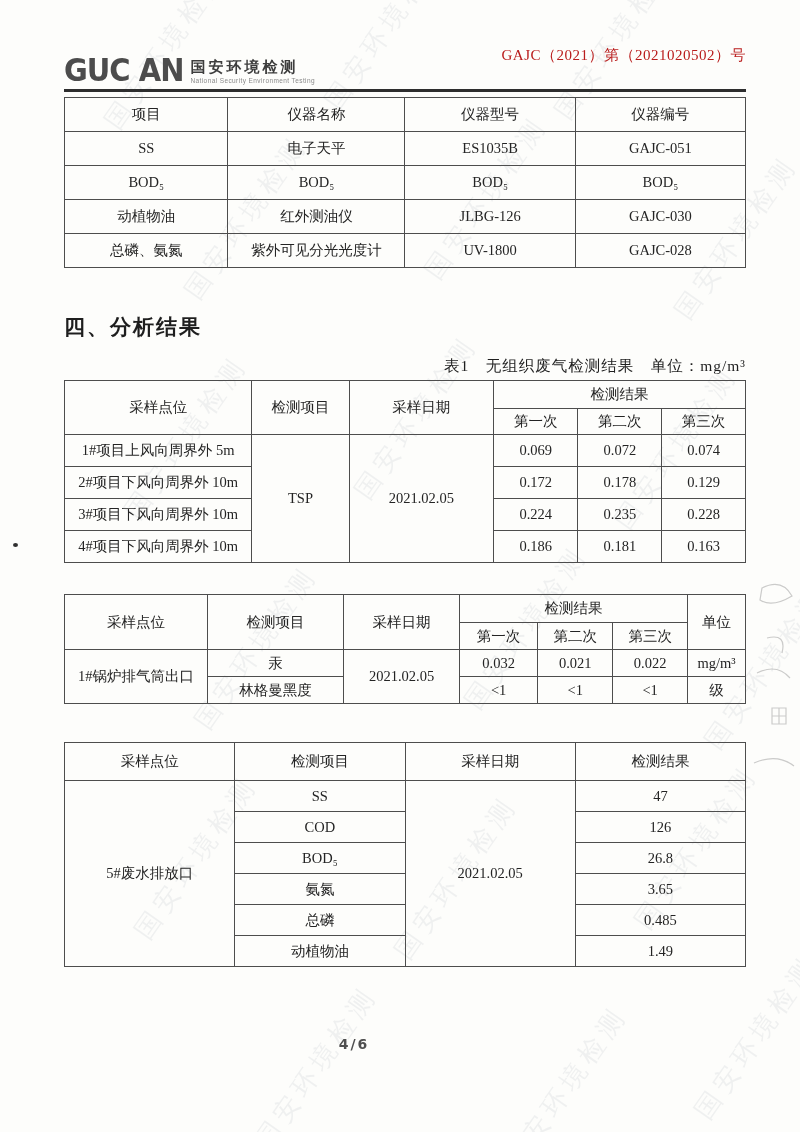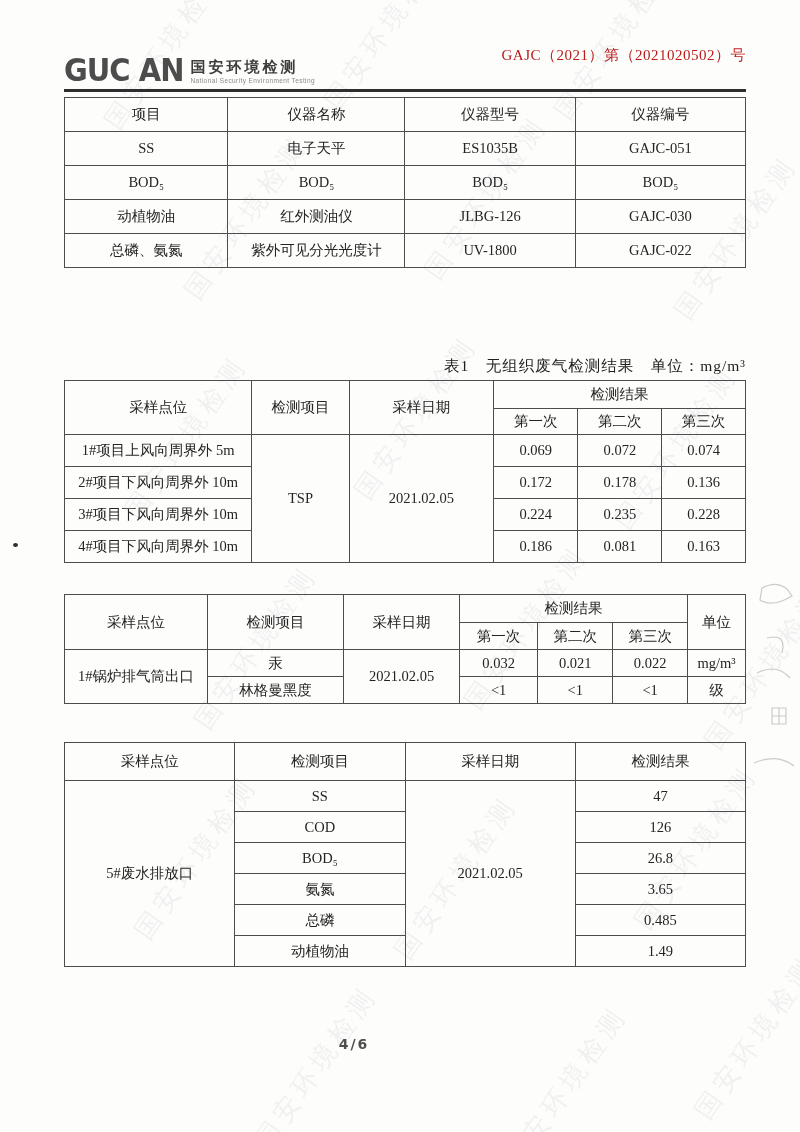--- a/index.html
+++ b/index.html
@@ -126,26 +126,27 @@
       <tr style="height:34px;">
         <td>动植物油</td>
         <td>红外测油仪</td>
         <td>JLBG-126</td>
         <td>GAJC-030</td>
       </tr>
       <tr style="height:34px;">
         <td>总磷、氨氮</td>
         <td>紫外可见分光光度计</td>
         <td>UV-1800</td>
-        <td>GAJC-022</td>
-      </tr>
-    </tbody>
-      </table>
-  </div>
-
+        <td>GAJC-028</td>
+      </tr>
+    </tbody>
+      </table>
+  </div>
+
+  <div class="abs section-title" style="top:313px;">四、分析结果</div>
 
   <div class="abs caption" style="top:356px;text-align:right;">表1　无组织废气检测结果　单位：mg/m³</div>
   <div class="abs" style="top:380px;">
     <table>
       <colgroup>
           <col style="width:27.5%">
           <col style="width:14.3%">
           <col style="width:21.2%">
           <col style="width:12.4%">
           <col style="width:12.3%">
@@ -168,32 +169,32 @@
         <td rowspan="4">TSP</td>
         <td rowspan="4">2021.02.05</td>
         <td>0.069</td>
         <td>0.072</td>
         <td>0.074</td>
       </tr>
       <tr style="height:32px;">
         <td>2#项目下风向周界外 10m</td>
         <td>0.172</td>
         <td>0.178</td>
-        <td>0.136</td>
+        <td>0.129</td>
       </tr>
       <tr style="height:32px;">
         <td>3#项目下风向周界外 10m</td>
         <td>0.224</td>
         <td>0.235</td>
         <td>0.228</td>
       </tr>
       <tr style="height:32px;">
         <td>4#项目下风向周界外 10m</td>
         <td>0.186</td>
-        <td>0.081</td>
+        <td>0.181</td>
         <td>0.163</td>
       </tr>
     </tbody>
       </table>
   </div>
 
   <div class="abs" style="top:594px;">
     <table>
       <colgroup>
           <col style="width:21%">

